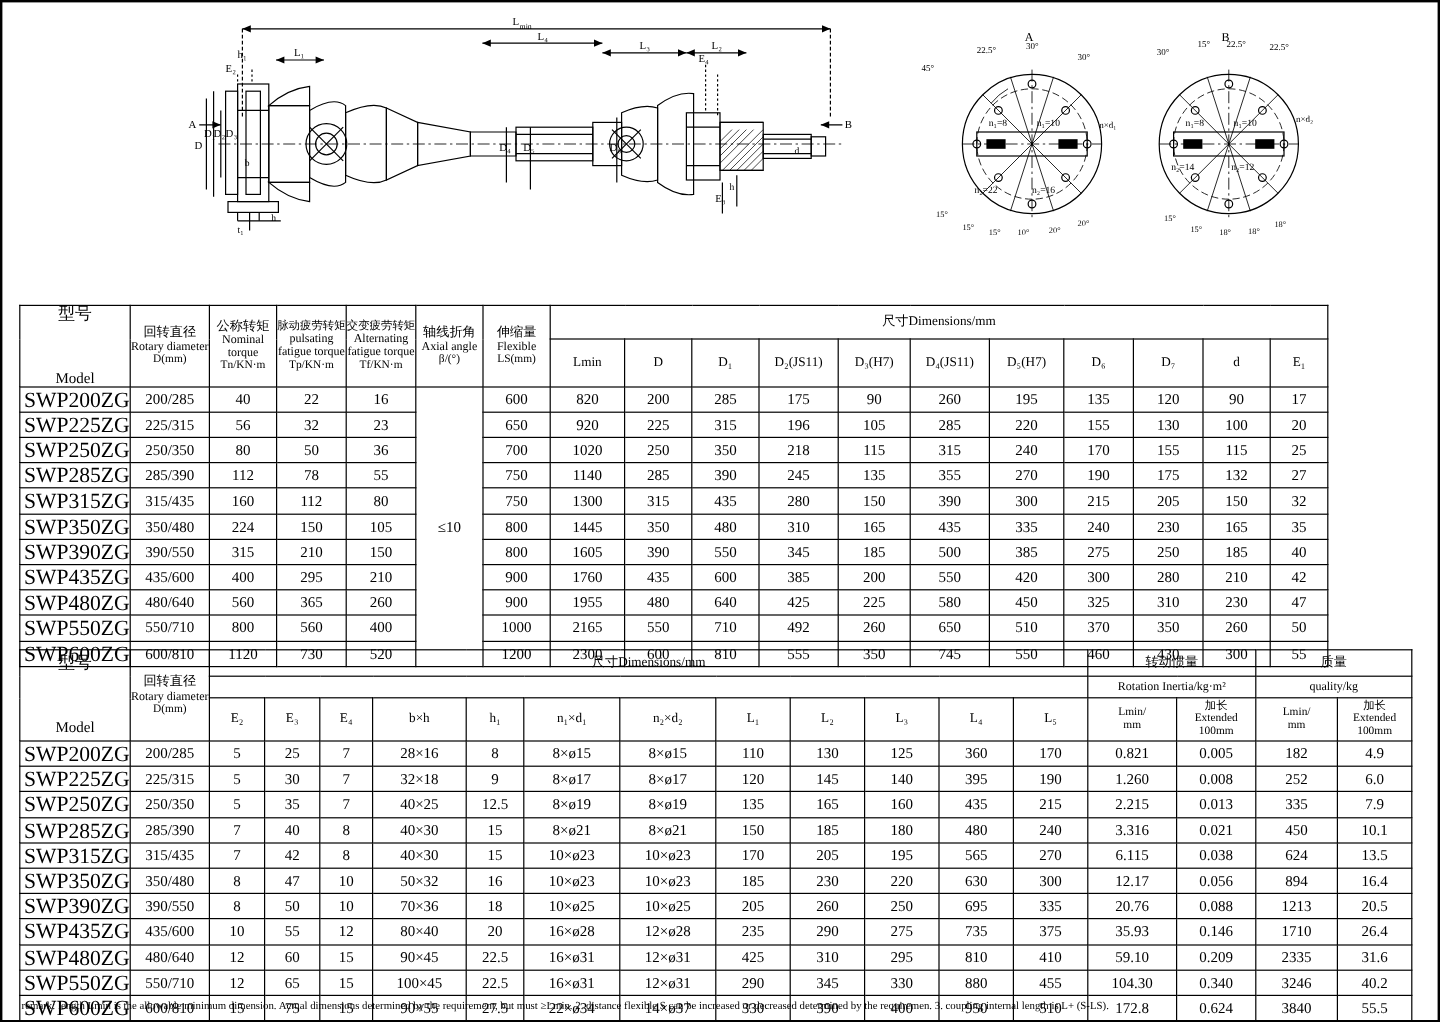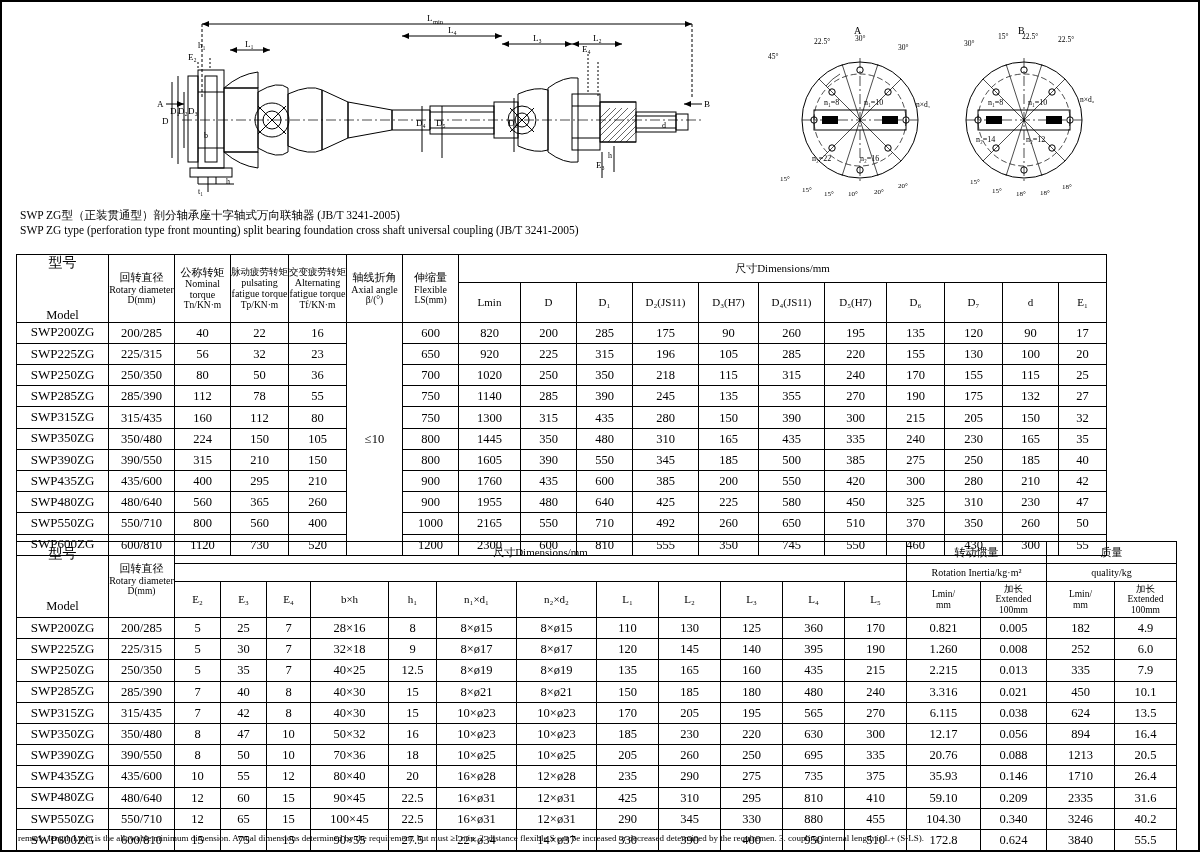--- a/index.html
+++ b/index.html
@@ -31,21 +31,21 @@
     vertical-align:middle;
     font-size:12.5px;
     font-family:"Liberation Serif", serif;
     padding:0;
     line-height:1.12;
   }
   .hdr td { font-size:11px; line-height:1.12; }
   .hdr .cn { font-size:11px; }
   .hdr .en { font-size:10px; }
   .hdr .sm { font-size:9.5px; }
-  .modelcell { font-size:13px; }
+  .modelcell { font-size:18px;text-align:right; }
   .tall { height:58px; }
   .row td { height:21.2px; }
   .dims-title { font-size:13.5px; }
   .model-title-cn { font-size:14px; }
   .model-title-en { font-size:12.5px;margin-top:37px; }
 
   
   .remark { position:absolute; left:16px; bottom:6px; font-size:9.5px; line-height:12px; }
   .remark .l1 { font-size:9.5px; }
   .remark .l2 { font-size:9px;margin-top:19px; }
@@ -283,24 +283,20 @@
         <text x="1024" y="140" font-size="8">n₂=12</text>
         <text x="968" y="182" font-size="7">15°</text>
         <text x="990" y="191" font-size="7">15°</text>
         <text x="1014" y="194" font-size="7">18°</text>
         <text x="1038" y="193" font-size="7">18°</text>
         <text x="1060" y="187" font-size="7">18°</text>
       </g>
     </svg>
   </div>
 
-  <div class="titles">
-    <div>SWP ZG型（正装贯通型）剖分轴承座十字轴式万向联轴器 (JB/T 3241-2005)</div>
-    <div>SWP ZG type (perforation type front mounting) split bearing foundation cross shaft universal coupling (JB/T 3241-2005)</div>
-  </div>
 
   <div class="tbl-wrap" style="top:252px;">
     <table id="t1">
       <colgroup>
         <col style="width:92px">
           <col style="width:66px">
           <col style="width:56px">
           <col style="width:58px">
           <col style="width:58px">
         <col style="width:56px">

